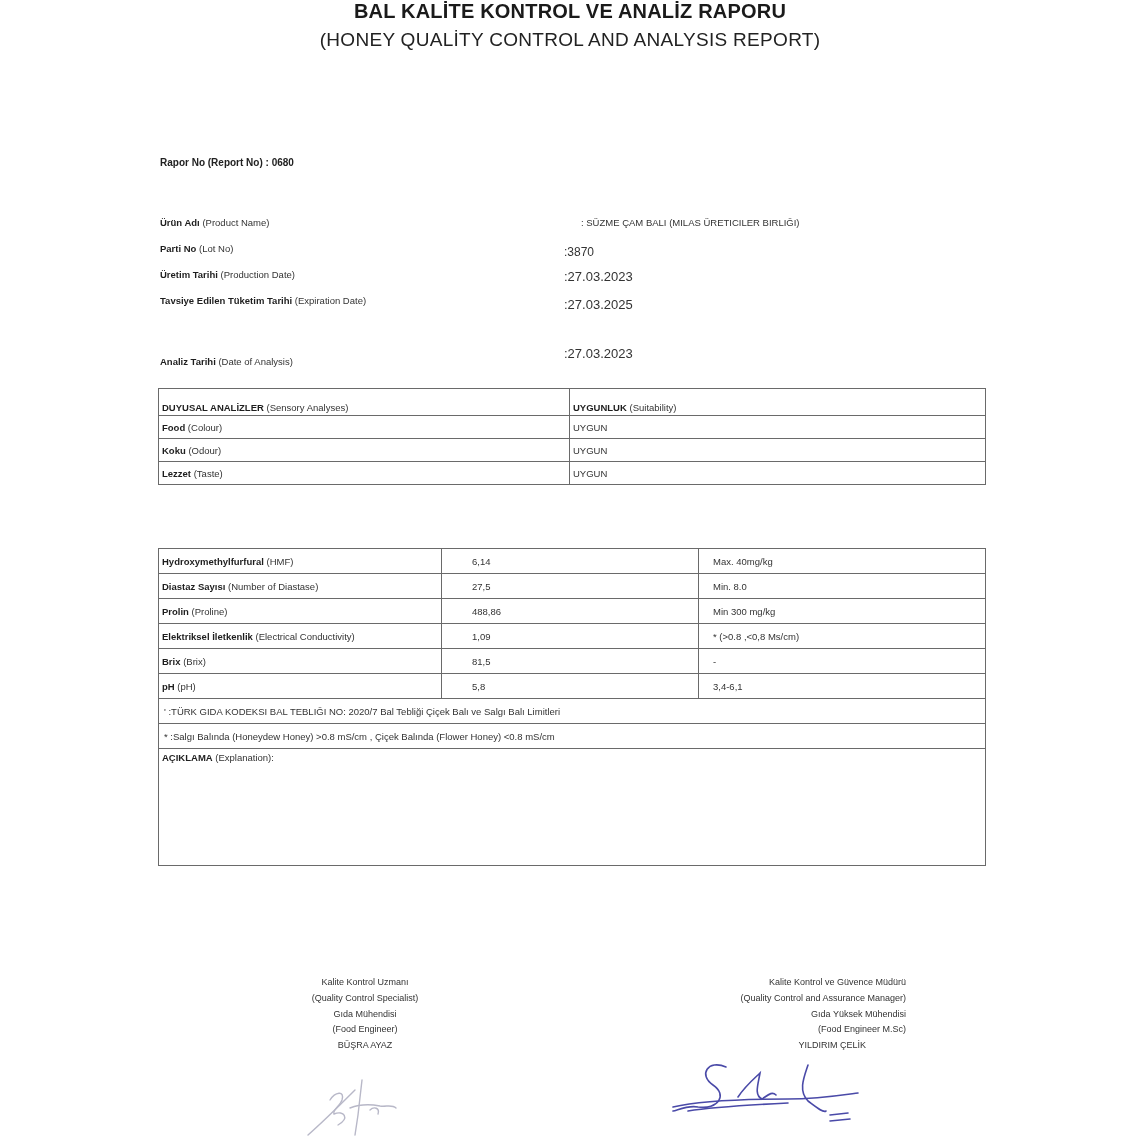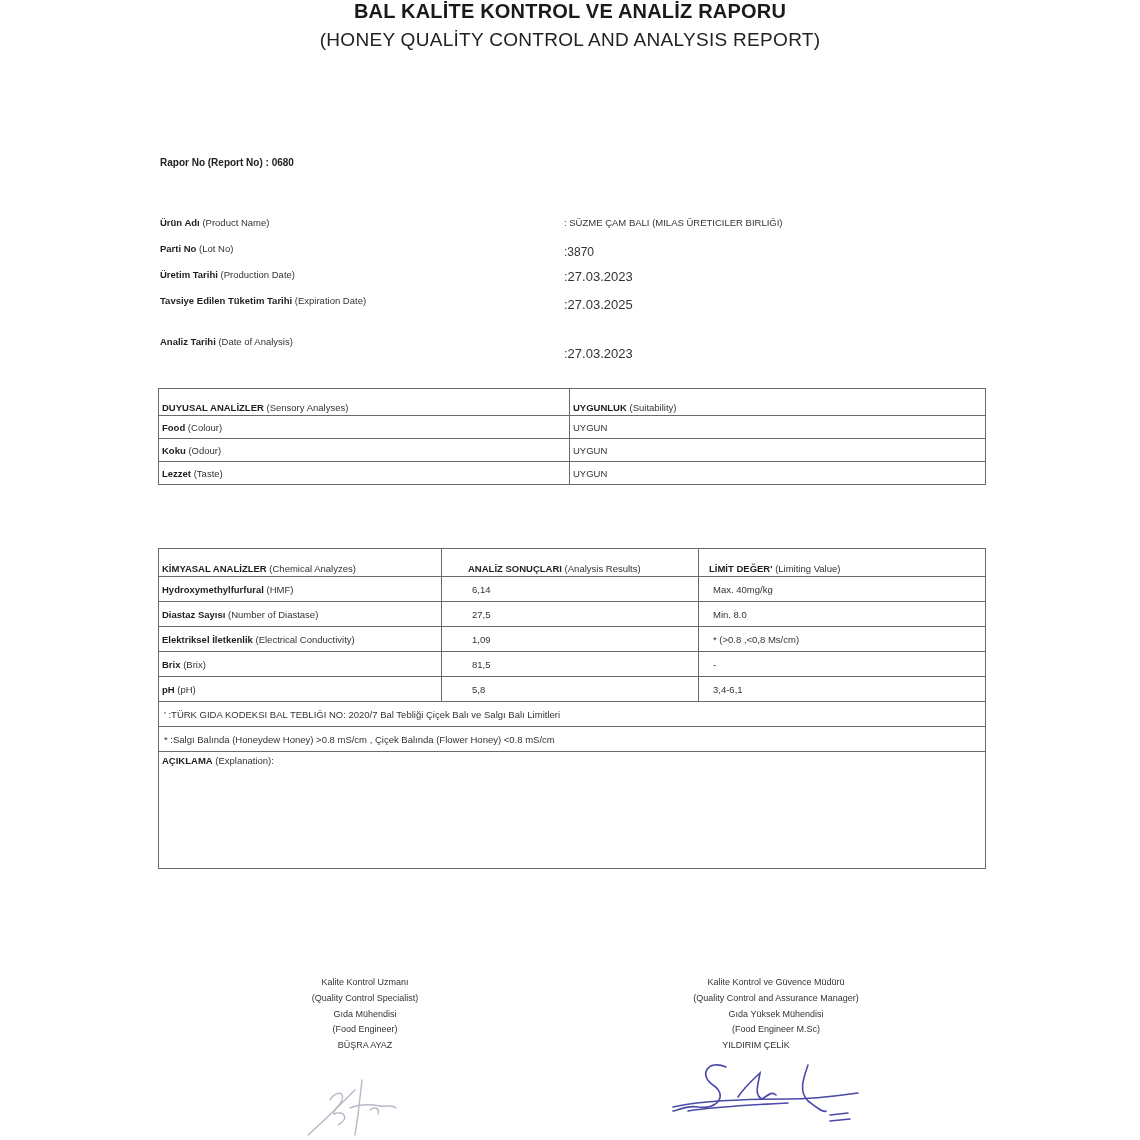--- a/index.html
+++ b/index.html
@@ -1,21 +1,21 @@
 <!DOCTYPE html>
 <html><head>
   <meta charset="utf-8">
   <style>
     html, body { margin: 0; padding: 0; background: #ffffff; }
     body { width: 1140px; height: 1140px; position: relative; overflow: hidden;
            font-family: "Liberation Sans", sans-serif; color: #2a2a2a; }
     .abs { position: absolute; }
     .title1 { top: 0px; left: 0; width: 1140px; text-align: center; font-size: 20px; font-weight: bold; color: #1a1a1a; letter-spacing: 0.2px; }
     .title2 { top: 29px; left: 0; width: 1140px; text-align: center; font-size: 19px; color: #222; letter-spacing: 0.3px; }
-    .small { font-size: 9.5px; color: #333; }
+    .small { font-size: 9.5px; color: #333; margin-left: 17px; }
     .b { font-weight: bold; color: #1e1e1e; }
     .val { font-size: 12px; color: #333; }
     .report-no { top: 157px; left: 160px; font-size: 10px; font-weight: bold; color: #222; }
     .info-label { left: 160px; font-size: 9.5px; color: #333; }
     .info-val { left: 564px; }
 
     table.grid { position: absolute; border-collapse: collapse; table-layout: fixed; }
     table.grid td { border: 1.5px solid #6a6a6a; padding: 0 3px; font-size: 9.5px; color: #333; vertical-align: bottom; padding-bottom: 2px; overflow: hidden; white-space: nowrap; }
     table.grid td.c { text-align: left; }
     .sensory { left: 158px; top: 388px; width: 827px; }
@@ -27,21 +27,21 @@
     .chem col.c1 { width: 283px; } .chem col.c2 { width: 257px; } .chem col.c3 { width: 287px; }
     .chem tr.h td { height: 25px; }
     .chem tr.r td { height: 24px; vertical-align: middle; padding-bottom: 0; }
     .chem td.res { padding-left: 30px; }
     .chem td.lim { padding-left: 14px; }
     .chem tr.fn td { height: 24px; vertical-align: middle; padding-bottom: 0; padding-left: 5px; }
     .chem tr.expl td { height: 111px; vertical-align: top; padding-top: 3px; }
 
     .sig { text-align: center; font-size: 9px; line-height: 15.8px; color: #333; }
     .sig-left { left: 265px; top: 975px; width: 200px; }
-    .sig-right { left: 646px; top: 975px; width: 260px; }
+    .sig-right { left: 646px; top: 975px; width: 260px; text-align: right; }
     .signature { position: absolute; }
   </style>
 </head>
 <body>
 
 <div class="abs title1">BAL KALİTE KONTROL VE ANALİZ RAPORU</div>
 <div class="abs title2">(HONEY QUALİTY CONTROL AND ANALYSIS REPORT)</div>
 
 <div class="abs report-no">Rapor No (Report No) : 0680</div>
 
@@ -50,21 +50,21 @@
 
 <div class="abs info-label" style="top:243px"><span class="b">Parti No</span> <span>(Lot No)</span></div>
 <div class="abs info-val val" style="top:245px">:3870</div>
 
 <div class="abs info-label" style="top:269px"><span class="b">Üretim Tarihi</span> <span>(Production Date)</span></div>
 <div class="abs info-val val" style="top:269px; font-size:13px;">:27.03.2023</div>
 
 <div class="abs info-label" style="top:295px"><span class="b">Tavsiye Edilen Tüketim Tarihi</span> <span>(Expiration Date)</span></div>
 <div class="abs info-val val" style="top:297px; font-size:13px;">:27.03.2025</div>
 
-<div class="abs info-label" style="top:336px"><span class="b">Analiz  Tarihi</span> <span>(Date of Analysis)</span></div>
+<div class="abs info-label" style="top:356px"><span class="b">Analiz  Tarihi</span> <span>(Date of Analysis)</span></div>
 <div class="abs info-val val" style="top:346px; font-size:13px;">:27.03.2023</div>
 
 <table class="grid sensory">
   <colgroup>
       <col class="c1">
       <col class="c2">
     </colgroup>
   <tbody>
       <tr class="h">
     <td><span class="b">DUYUSAL ANALİZLER</span> <span>(Sensory Analyses)</span></td>
@@ -85,34 +85,34 @@
 </tbody>
   </table>
 
 <table class="grid chem">
   <colgroup>
       <col class="c1">
       <col class="c2">
       <col class="c3">
     </colgroup>
   <tbody>
-      <tr class="h">
-    <td><span class="b">KİMYASAL ANALİZLER</span> <span>(Chemical Analyzes)</span></td>
-    <td style="padding-left:26px"><span class="b">ANALİZ SONUÇLARI</span> <span>(Analysis Results)</span></td>
-    <td style="padding-left:10px"><span class="b">LİMİT DEĞER'</span> <span>(Limiting Value)</span></td>
-  </tr>
   <tr class="r">
     <td><span class="b">Hydroxymethylfurfural</span> <span>(HMF)</span></td>
     <td class="res">6,14</td>
     <td class="lim">Max. 40mg/kg</td>
   </tr>
   <tr class="r">
     <td><span class="b">Diastaz Sayısı</span> <span>(Number of Diastase)</span></td>
     <td class="res">27,5</td>
     <td class="lim">Min. 8.0</td>
+  </tr>
+  <tr class="r">
+    <td><span class="b">Prolin</span> <span>(Proline)</span></td>
+    <td class="res">488,86</td>
+    <td class="lim">Min 300 mg/kg</td>
   </tr>
   <tr class="r">
     <td><span class="b">Elektriksel İletkenlik</span> <span>(Electrical Conductivity)</span></td>
     <td class="res">1,09</td>
     <td class="lim"> * (&gt;0.8 ,&lt;0,8 Ms/cm)</td>
   </tr>
   <tr class="r">
     <td><span class="b">Brix</span> <span>(Brix)</span></td>
     <td class="res">81,5</td>
     <td class="lim">-</td>

